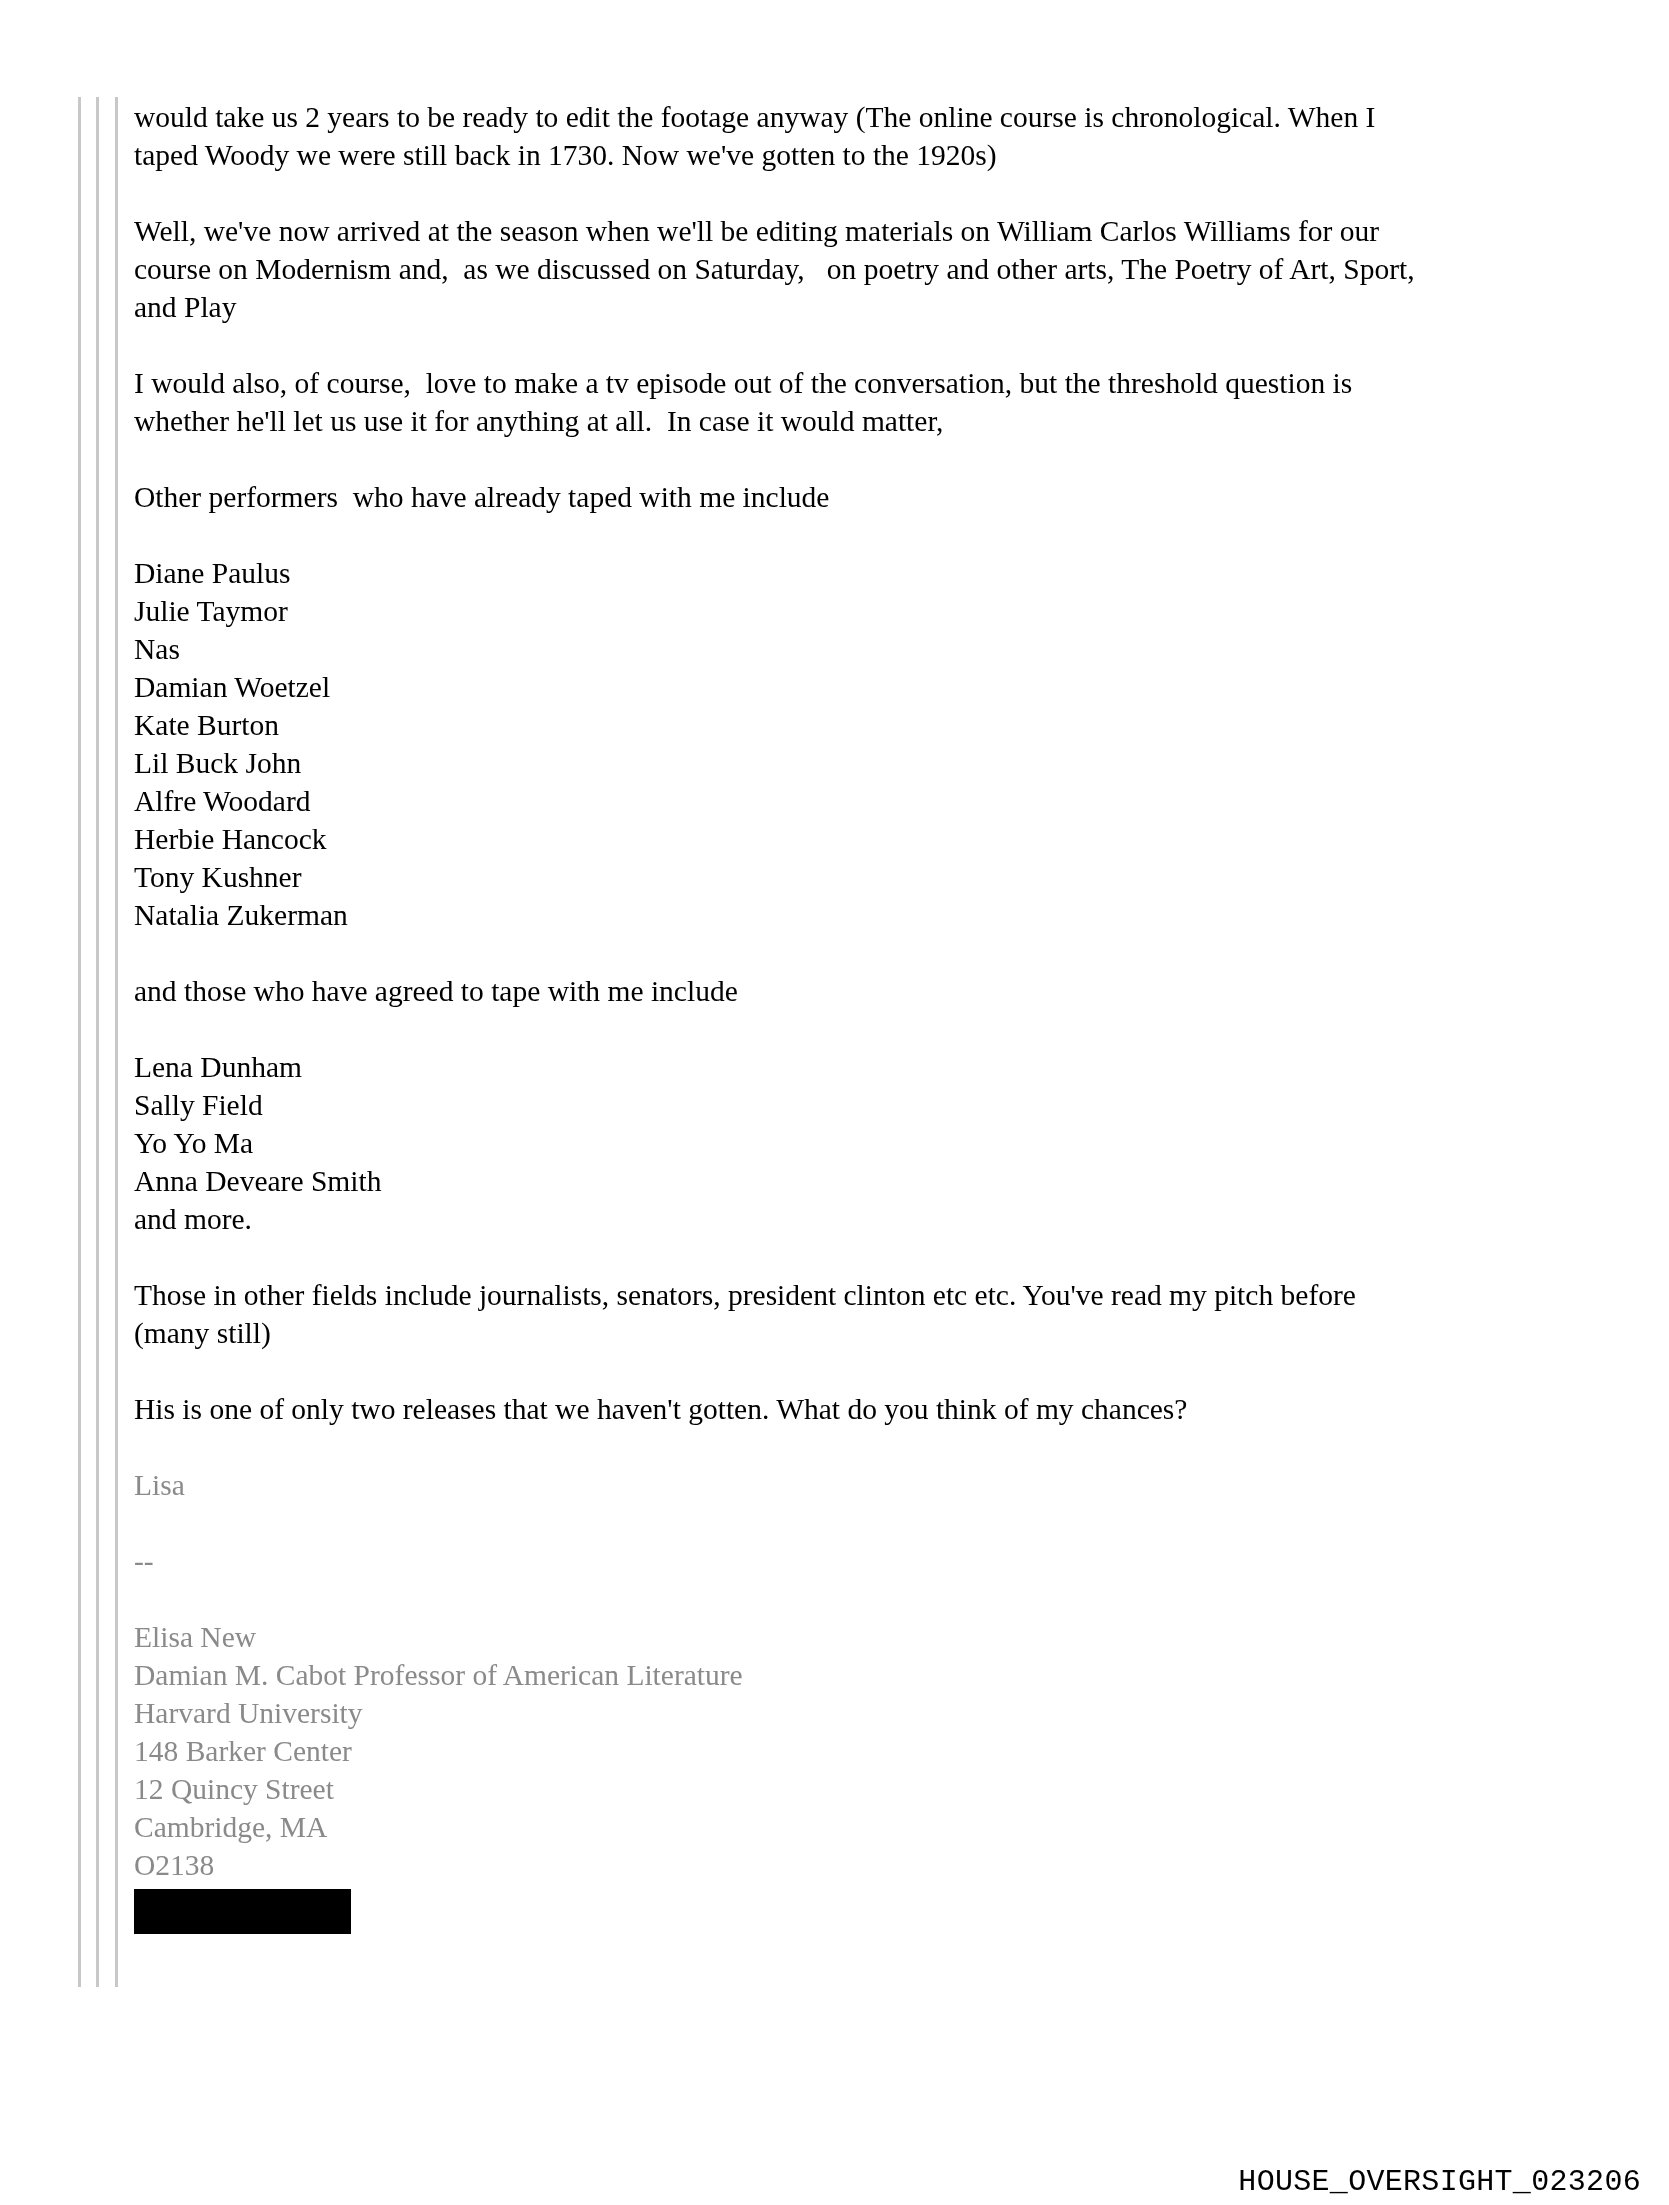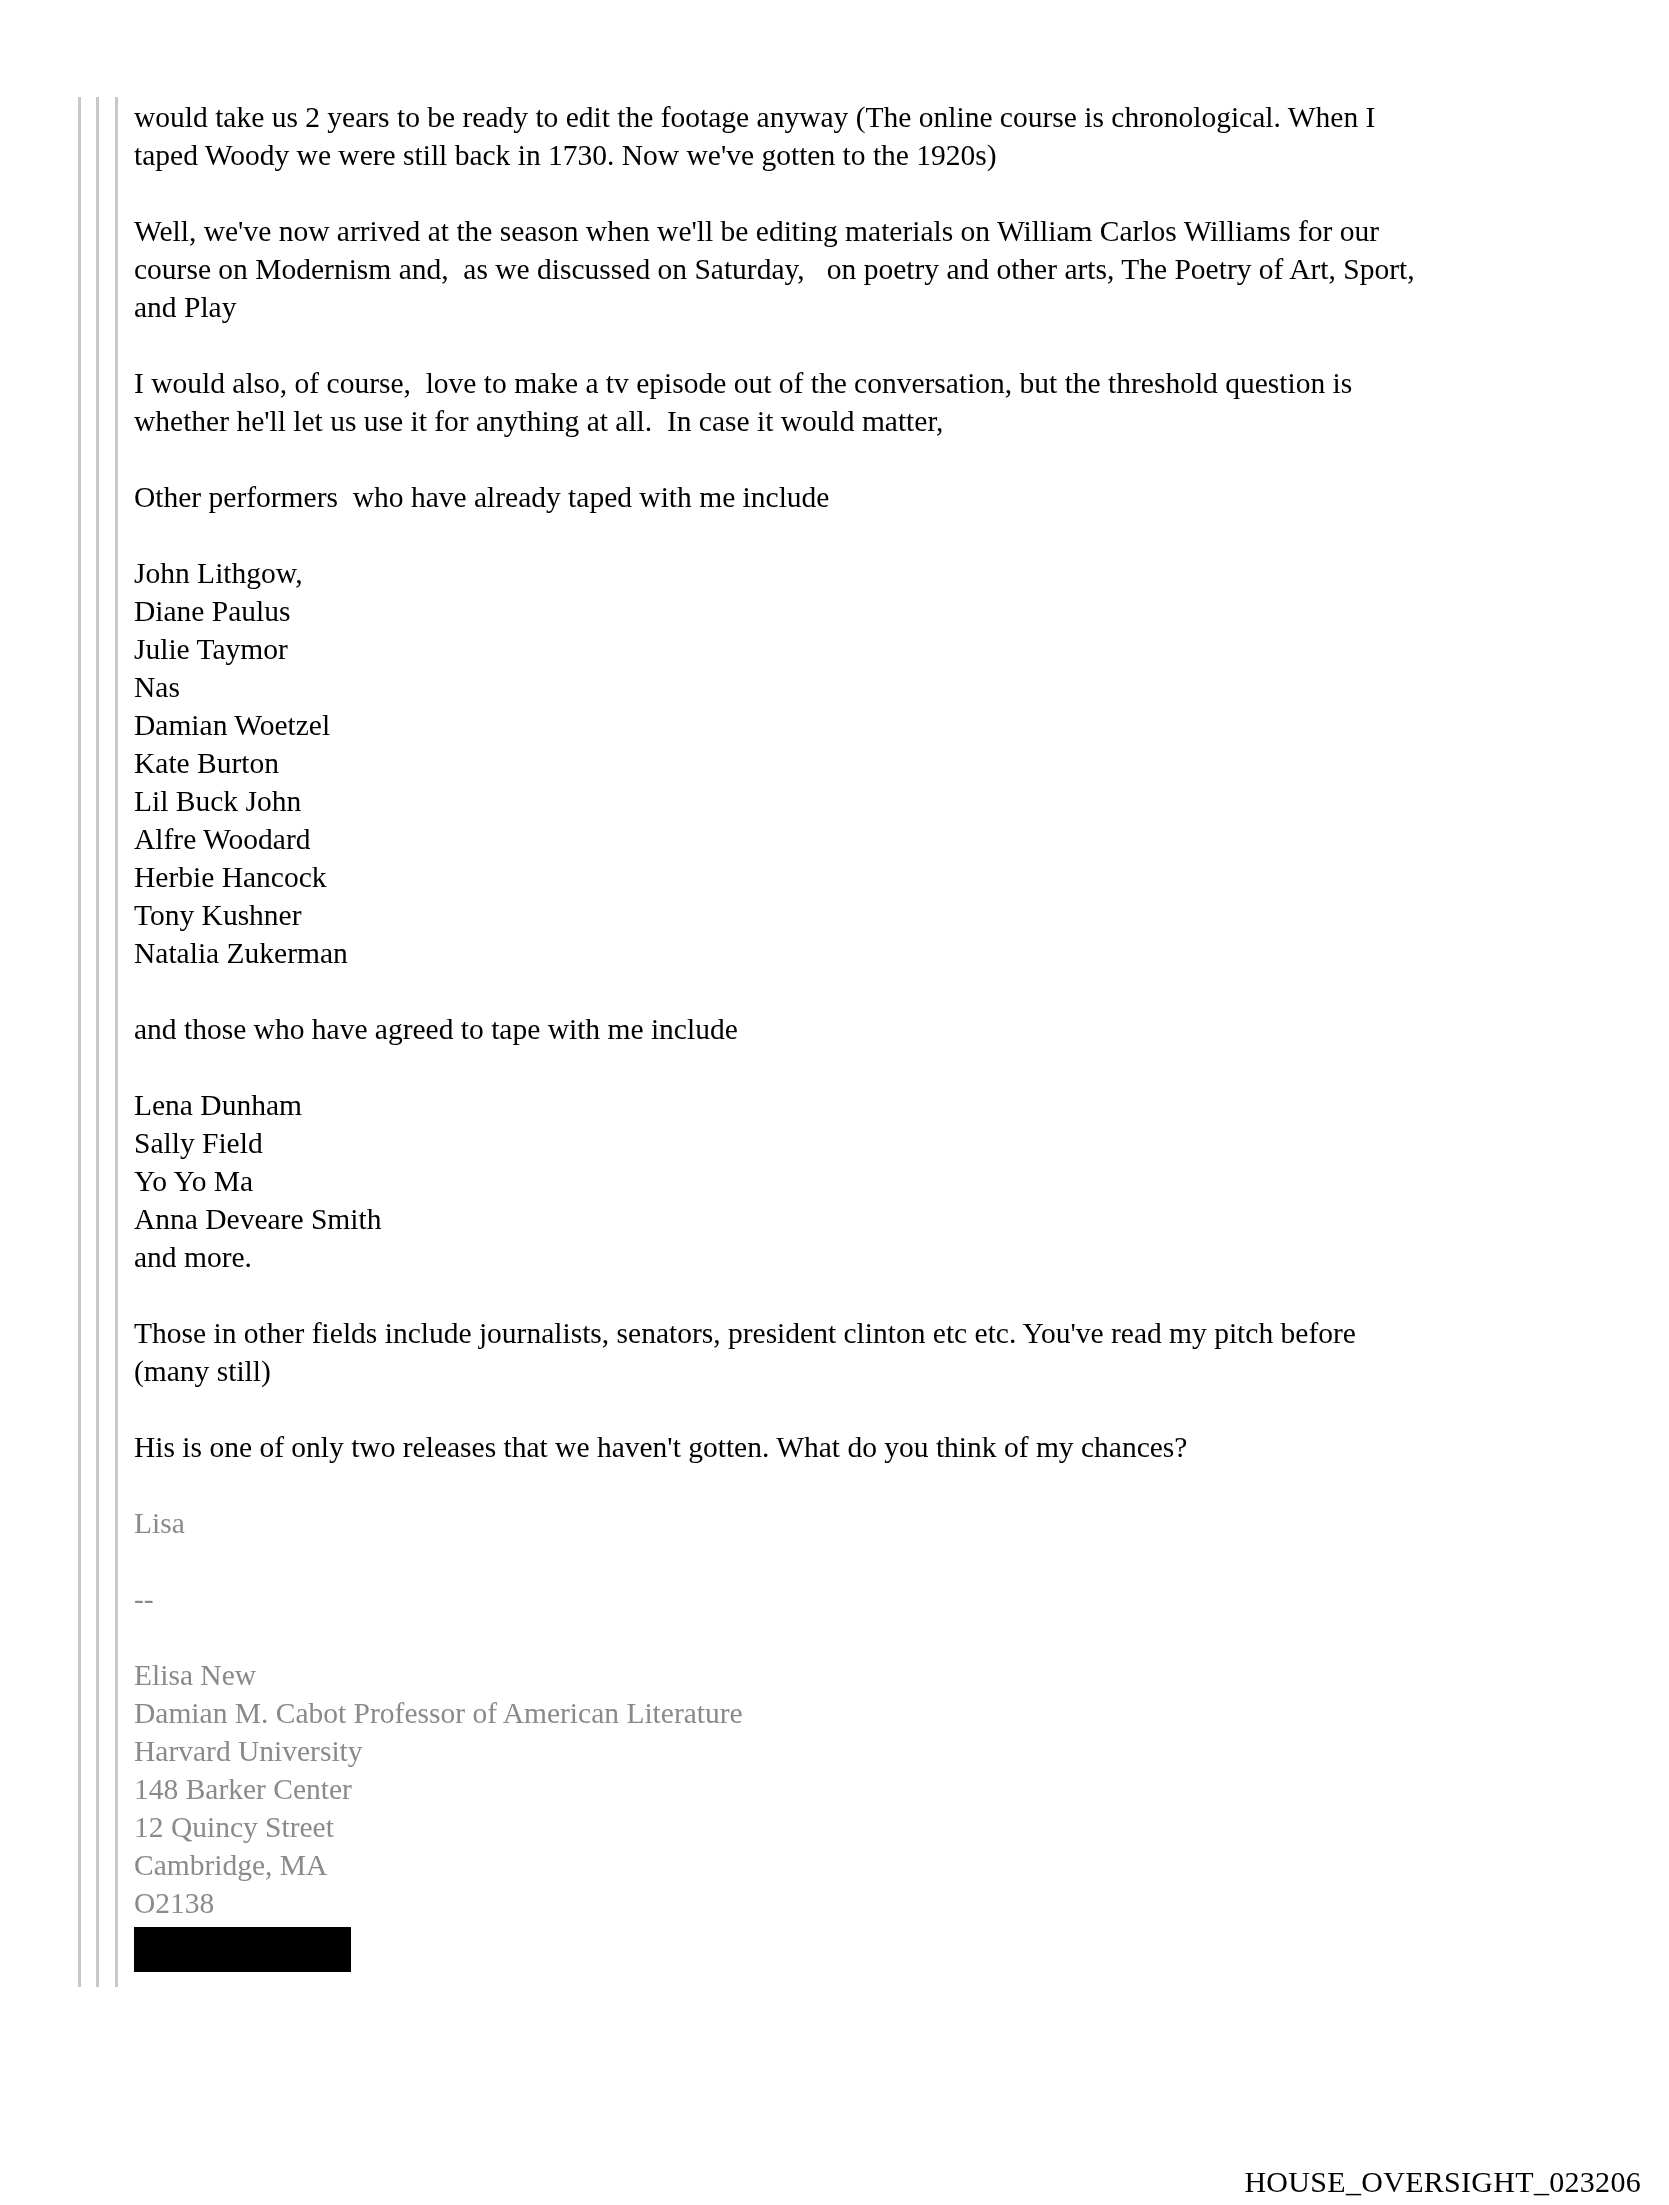--- a/index.html
+++ b/index.html
@@ -40,21 +40,21 @@
   .redaction-bar {
     width: 217px;
     height: 45px;
     margin-top: 5.2px;
     background: var(--redaction-color, #000000);
   }
   .bates-footer {
     position: absolute;
     top: 2165px;
     right: 28px;
-    font-family: Liberation Serif, serif;
+    font-family: Liberation Mono, monospace;
     font-size: 30px;
     letter-spacing: 0.3px;
     color: var(--text-color, #000000);
   }
 </style>
 </head>
 <body>
 
 <div class="page">
   <div id="quote-bars">
@@ -68,21 +68,20 @@
       <div class="line"></div>
       <div class="line">Well, we've now arrived at the season when we'll be editing materials on William Carlos Williams for our</div>
       <div class="line">course on Modernism and,  as we discussed on Saturday,   on poetry and other arts, The Poetry of Art, Sport,</div>
       <div class="line">and Play</div>
       <div class="line"></div>
       <div class="line">I would also, of course,  love to make a tv episode out of the conversation, but the threshold question is</div>
       <div class="line">whether he'll let us use it for anything at all.  In case it would matter,</div>
       <div class="line"></div>
       <div class="line">Other performers  who have already taped with me include</div>
       <div class="line"></div>
-      <div class="line">John Lithgow,</div>
       <div class="line">Diane Paulus</div>
       <div class="line">Julie Taymor</div>
       <div class="line">Nas</div>
       <div class="line">Damian Woetzel</div>
       <div class="line">Kate Burton</div>
       <div class="line">Lil Buck John</div>
       <div class="line">Alfre Woodard</div>
       <div class="line">Herbie Hancock</div>
       <div class="line">Tony Kushner</div>
       <div class="line">Natalia Zukerman</div>

